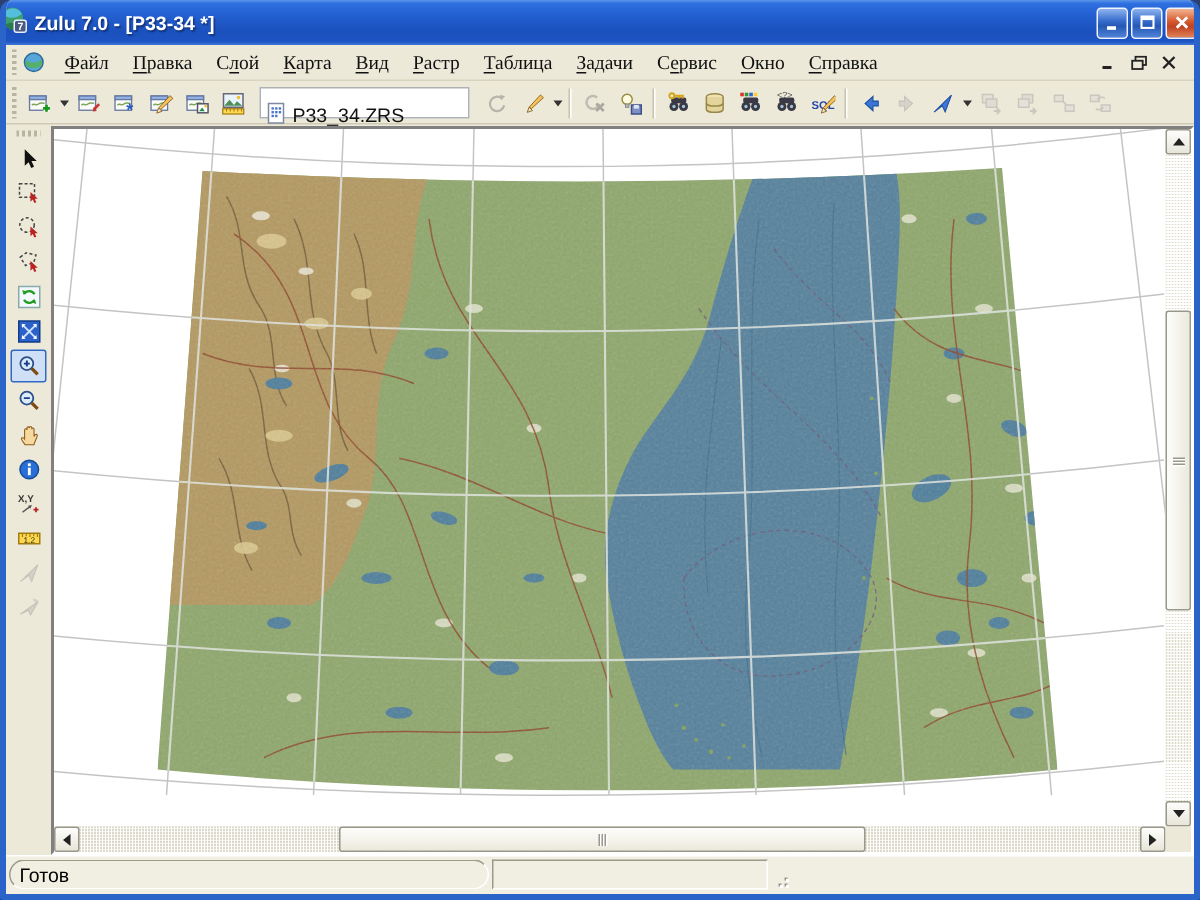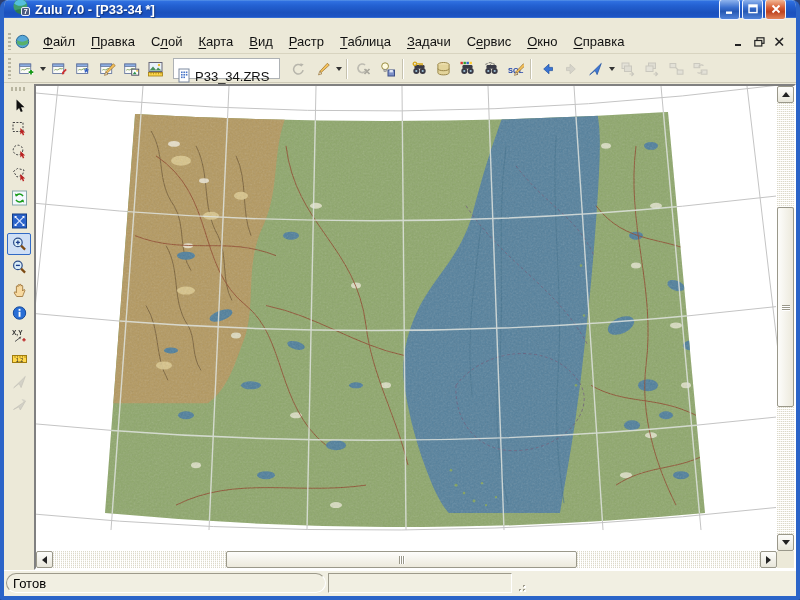--- a/index.html
+++ b/index.html
@@ -4,52 +4,52 @@
 <title>Zulu 7.0 - [P33-34 *]</title>
 <style>
   * { margin:0; padding:0; box-sizing:border-box; }
   html,body { width:800px; height:600px; overflow:hidden; }
   body { background:#2c3f70; font-family:"Liberation Sans", sans-serif; position:relative; }
 
   .window { position:absolute; inset:0; border-left:4px solid #2b64c8; border-right:4px solid #2b64c8;
             border-bottom:4px solid #2b64c8; background:#ece9d8; border-radius:8px 8px 2px 2px; overflow:hidden; }
 
   
-  .titlebar { position:absolute; left:-4px; right:-4px; top:0; height:18px;
+  .titlebar { position:absolute; left:-4px; right:-4px; top:0; height:30px;
     background:linear-gradient(180deg,#5a96e8 0%,#2f6fe0 8%,#2461d2 30%,#1b51bd 70%,#1d54c4 92%,#3f77d8 100%);
-    border-radius:8px 8px 0 0; display:flex; align-items:center; padding:0 12px; }
+    border-radius:8px 8px 0 0; display:flex; align-items:center; padding:0 0; }
   .title-text { color:#fff; font-weight:bold; font-size:13px; text-shadow:1px 1px 1px #12347a; margin-left:5px; flex:1; }
   .cap-btns { display:flex; gap:2px; margin-right:2px; }
   .cap-btn { width:21px; height:21px; border-radius:3px; border:1px solid #eef3ff;
     background:linear-gradient(#8fb4ee,#3a6fce 40%,#2558b4 60%,#5183d8); display:flex; align-items:center; justify-content:center; }
   .cap-btn.close { background:linear-gradient(#f2b592,#d65b31 42%,#bd4220 62%,#e2845a); }
 
   
   .menubar { position:absolute; left:0; right:0; top:30px; height:24px; background:#ece9d8;
     border-bottom:1px solid #d8d4c0; display:flex; align-items:center; font-size:13px; }
   .grip { width:5px; align-self:stretch; margin:3px 2px 3px 3px;
     background-image:repeating-linear-gradient(180deg,#b8b5a0 0 2px,transparent 2px 4px);
     background-size:3px 100%; background-repeat:no-repeat; background-position:1px 0; }
-  .menu-item { padding:3px 8px; color:#111; cursor:default; }
+  .menu-item { padding:3px 8px; color:#111; cursor:default;font-family:Liberation Serif, serif; }
   .menu-item u { text-underline-offset:2px; }
   .mdi-btns { margin-left:auto; display:flex; gap:3px; margin-right:8px; }
   .mdi-btn { width:17px; height:15px; display:flex; align-items:center; justify-content:center; }
 
   
   .toolbar { position:absolute; left:0; right:0; top:55px; height:28px; background:#ece9d8;
     border-bottom:1px solid #cfcbb8; display:flex; align-items:center; }
   .tbtn { width:24px; height:23px; border:1px solid transparent; background:transparent; border-radius:2px;
     display:flex; align-items:center; justify-content:center; padding:0; }
   .tbtn.disabled svg { filter:grayscale(1) opacity(.4); }
   .caret { width:0; height:0; border-left:3px solid transparent; border-right:3px solid transparent;
     border-top:4px solid #333; margin-left:1px; }
   .dd { width:9px; height:23px; display:flex; align-items:center; justify-content:center; }
   .tsep { width:2px; height:20px; margin:0 3px; border-left:1px solid #c6c2ae; border-right:1px solid #fff; }
   .filename-box { height:21px; display:flex; align-items:center; gap:4px; background:#fff;
-    border:1px solid #aeb2b5; padding:16px 6px 0 3px; margin:0 6px; width:107px; font-size:13px; color:#111; }
+    border:1px solid #aeb2b5; padding:16px 6px 0 3px; margin:0 6px; width:140px; font-size:13px; color:#111; }
 
   
   .main { position:absolute; left:0; right:0; top:84px; bottom:26px; display:flex; background:#ece9d8; }
   .palette { width:30px; display:flex; flex-direction:column; align-items:center; padding-top:3px; }
   .pgrip { width:16px; height:4px; margin-bottom:4px;
     background-image:repeating-linear-gradient(90deg,#b8b5a0 0 2px,transparent 2px 4px); }
   .pbtn { width:24px; height:22px; border:1px solid transparent; background:transparent; border-radius:2px;
     display:flex; align-items:center; justify-content:center; padding:0; margin-bottom:1px; }
   .pbtn.active { background:#cfdff5; border:1px solid #316ac5; }
   .pbtn.disabled svg { filter:grayscale(1) opacity(.4); }

